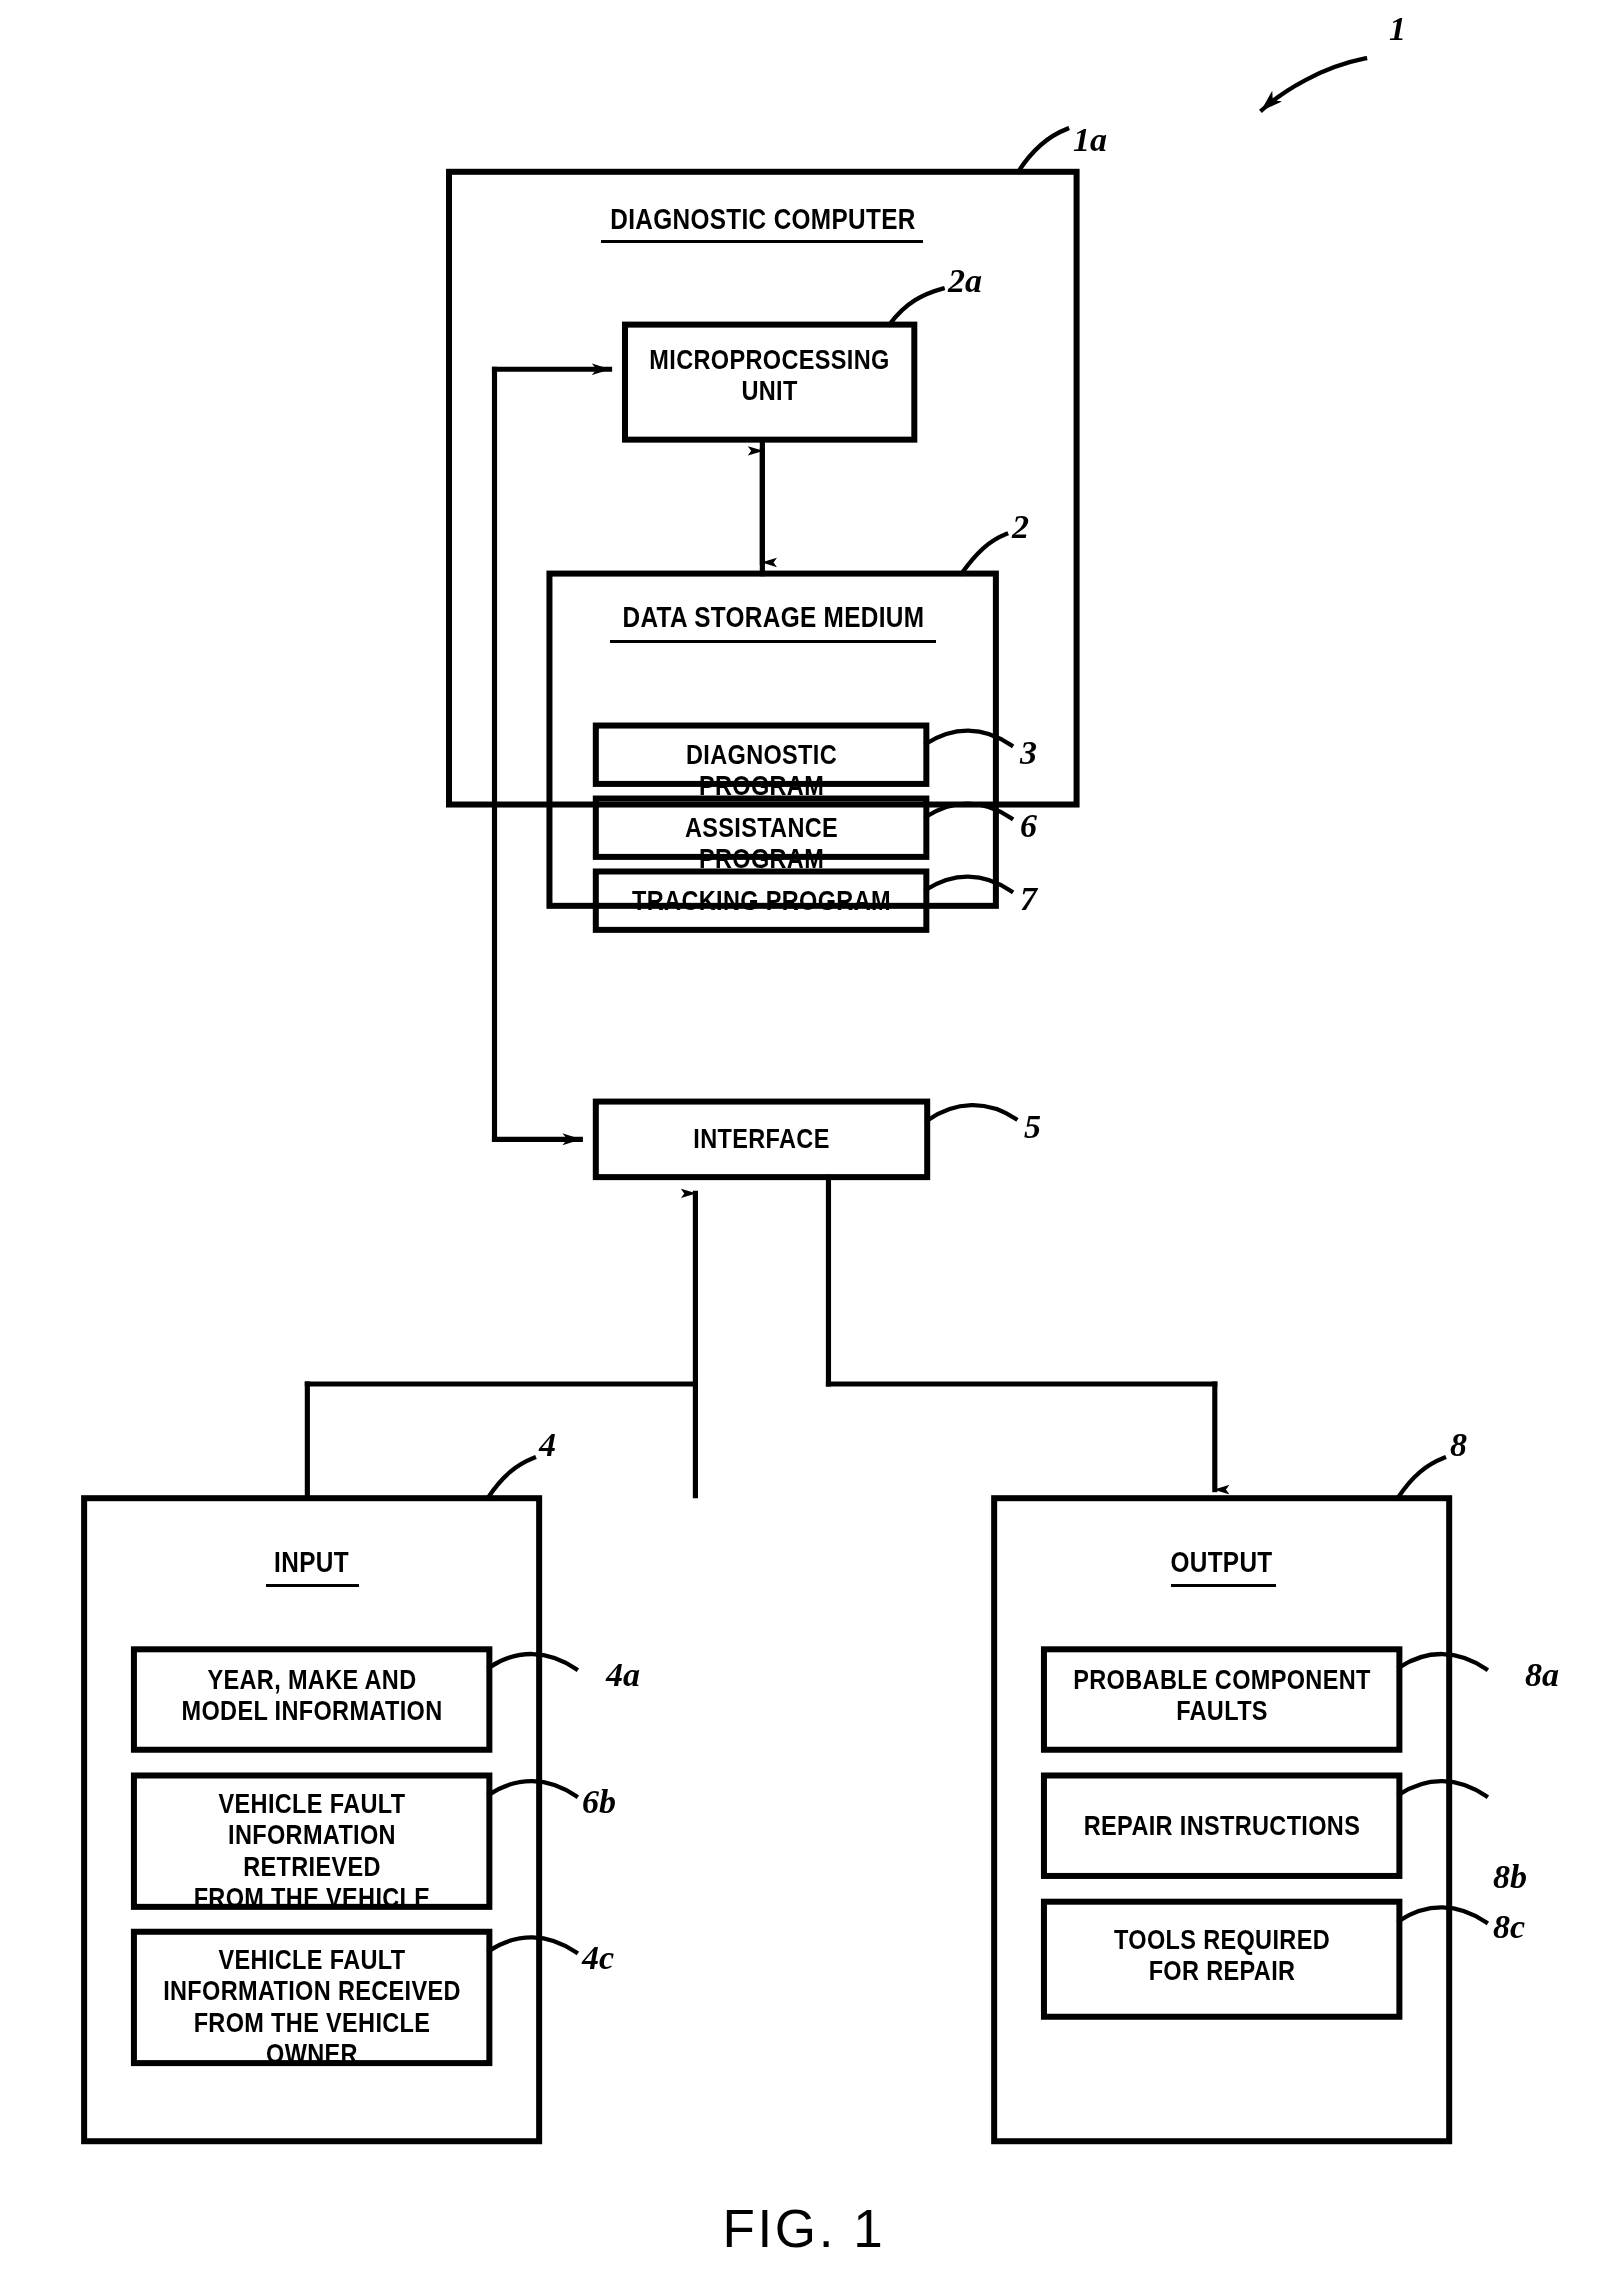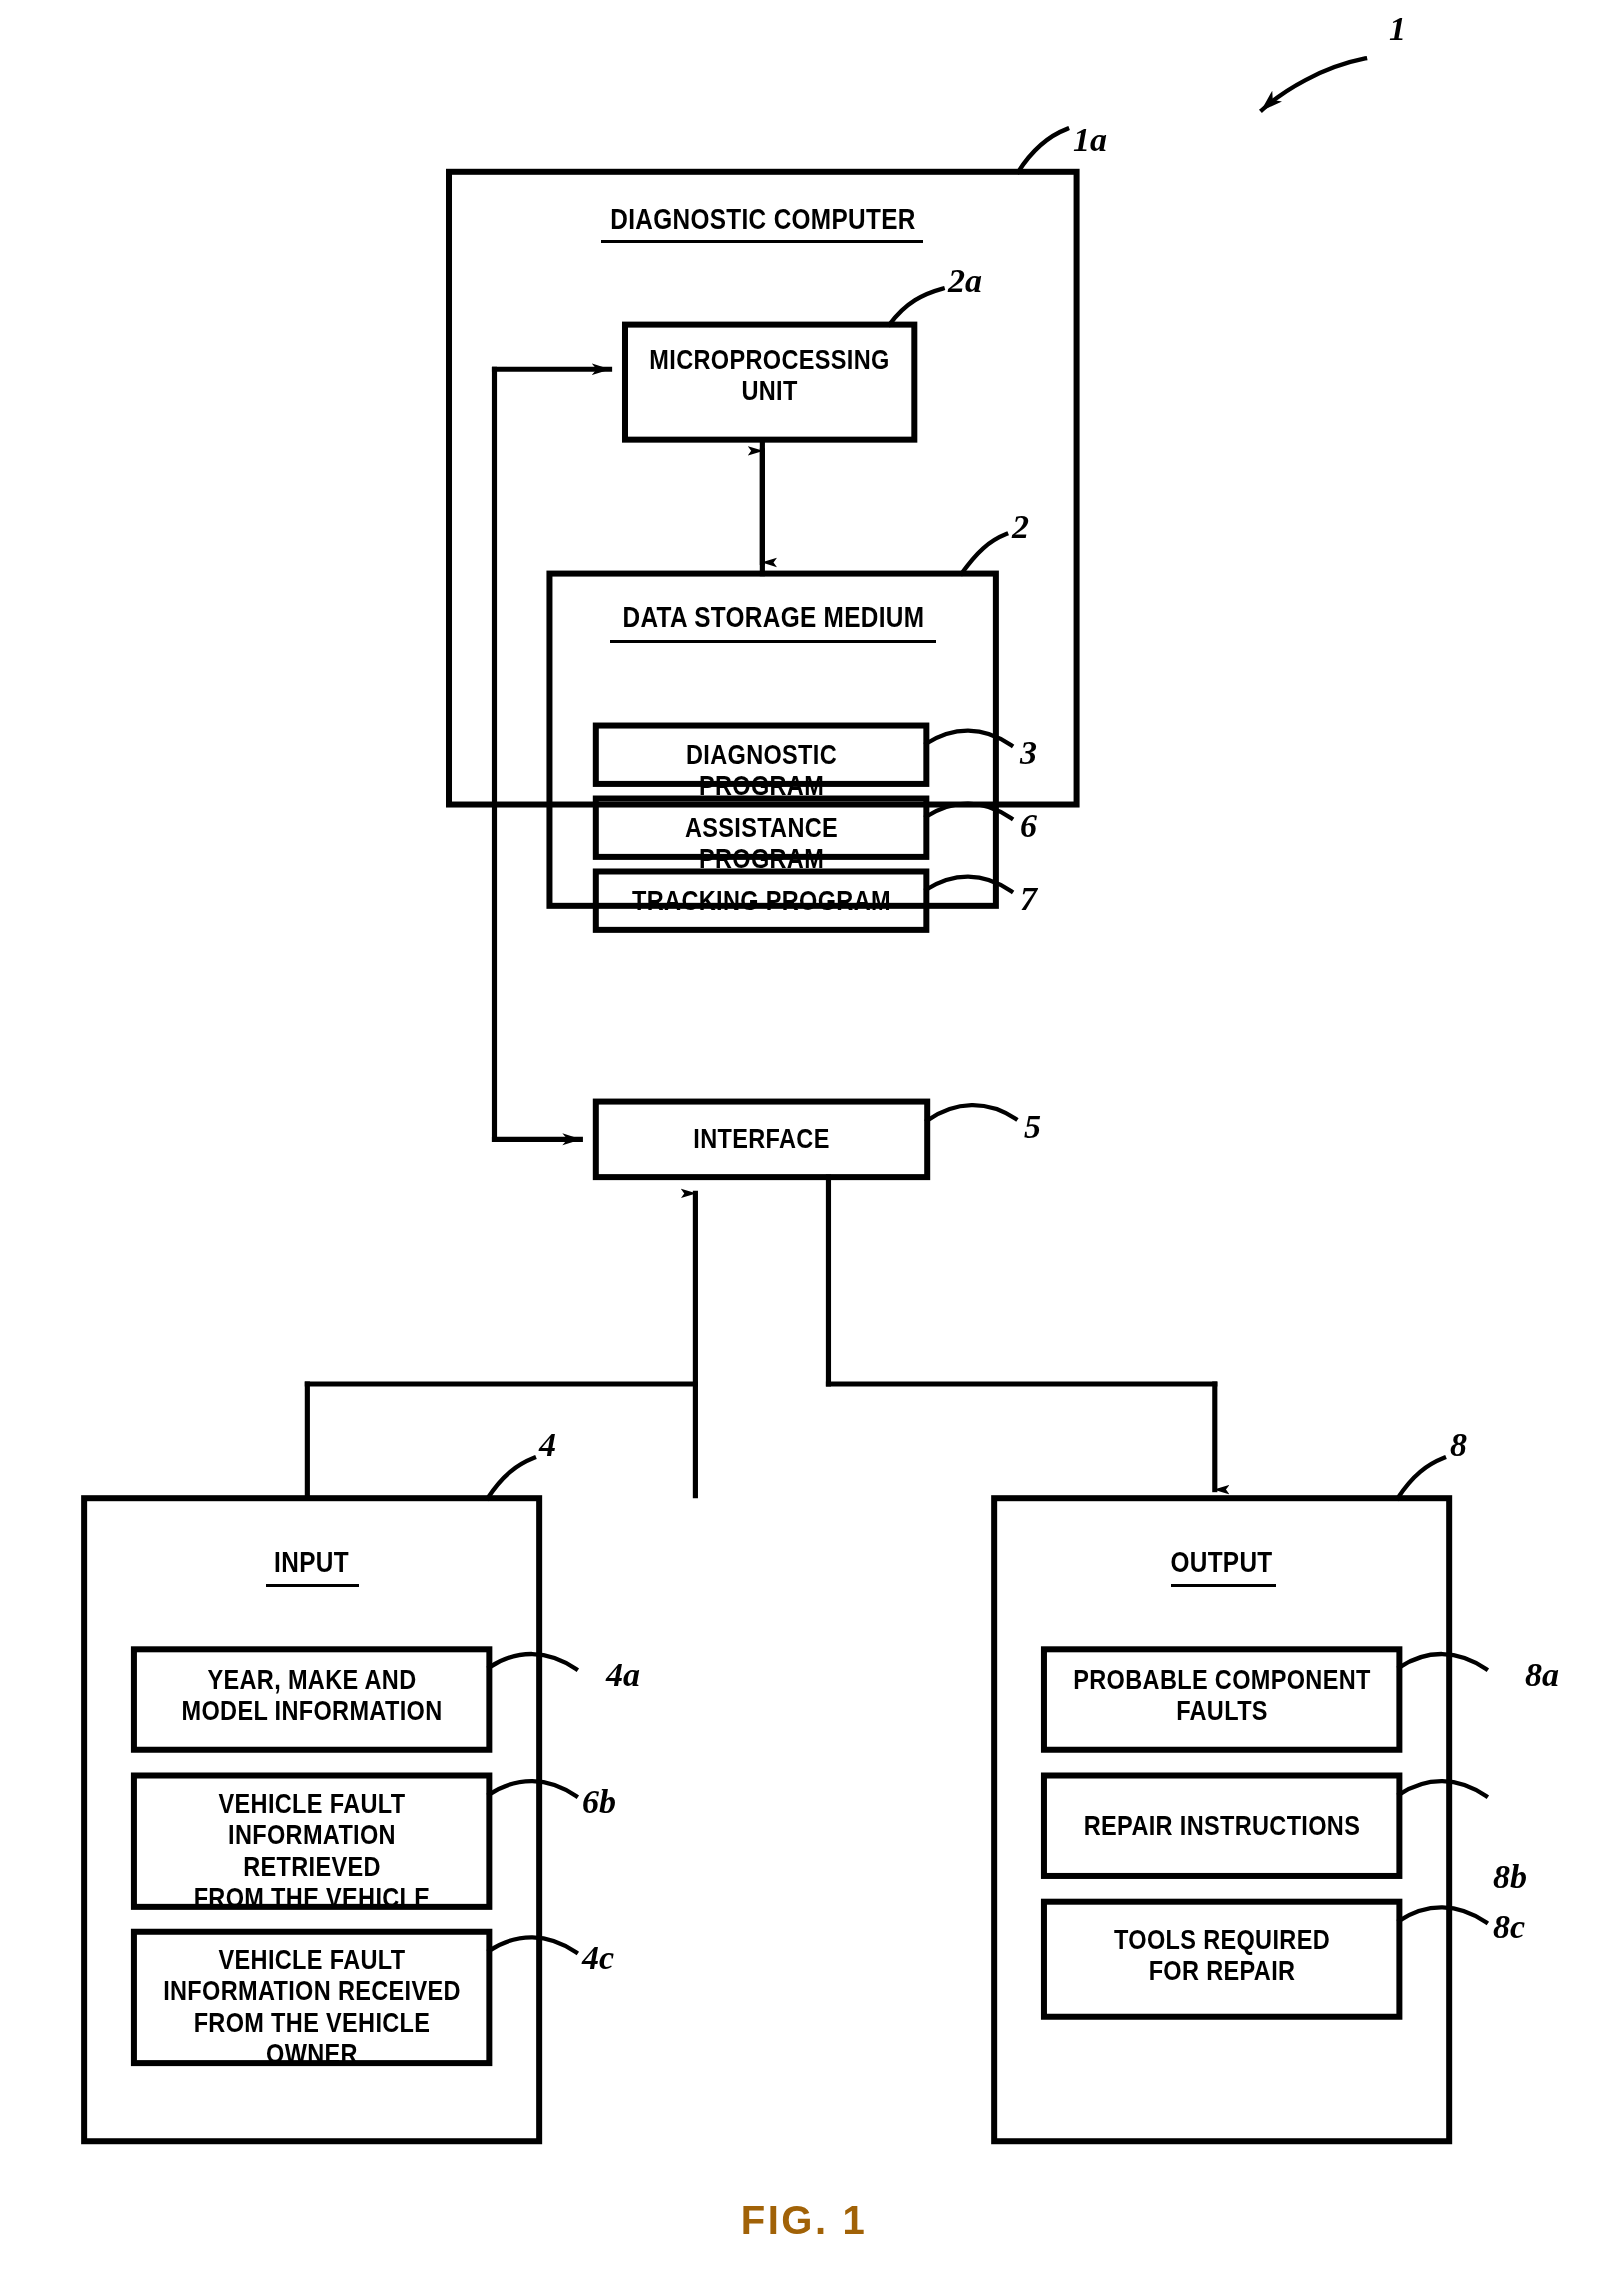--- a/index.html
+++ b/index.html
@@ -42,25 +42,25 @@
     letter-spacing: 0px;
   }
   .titlelbl {
     font-size: 29px;
   }
   .boxlbl {
     font-size: 28px;
   }
   .figcap {
     position: absolute;
-    color: #a16207;
+    color: #000000;
     font-family: "Liberation Sans", sans-serif;
-    font-size: 40px;
+    font-size: 53px;
     letter-spacing: 2.6px;
-    font-weight: bold;
+    font-weight: normal;
   }
   .underline {
     position: absolute;
     background: #000;
     height: 3.4px;
   }
 </style>
 </head>
 <body>
 

